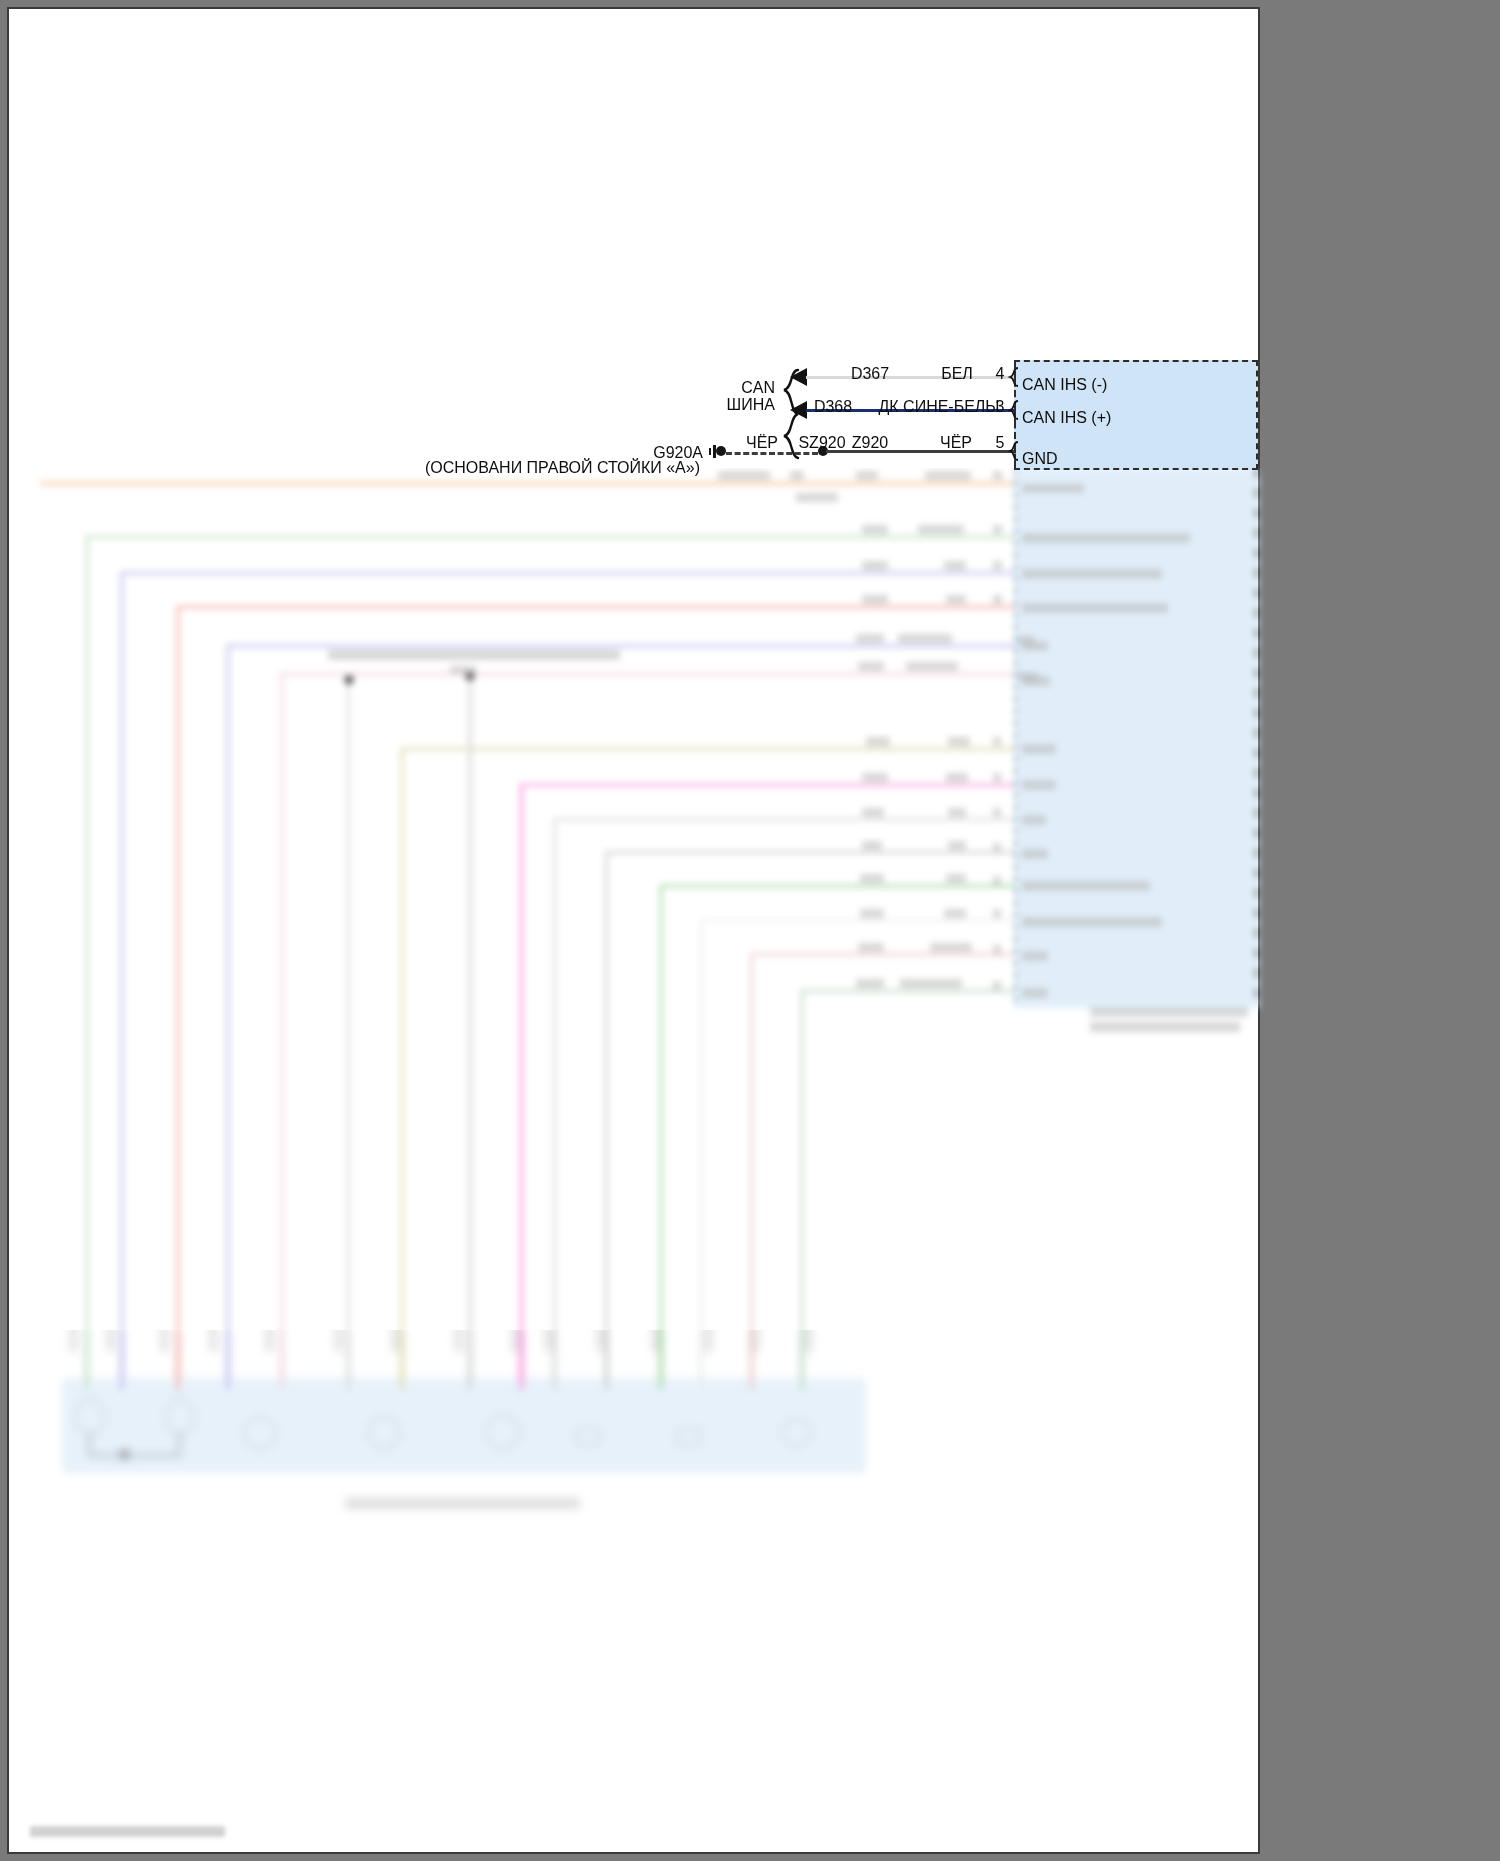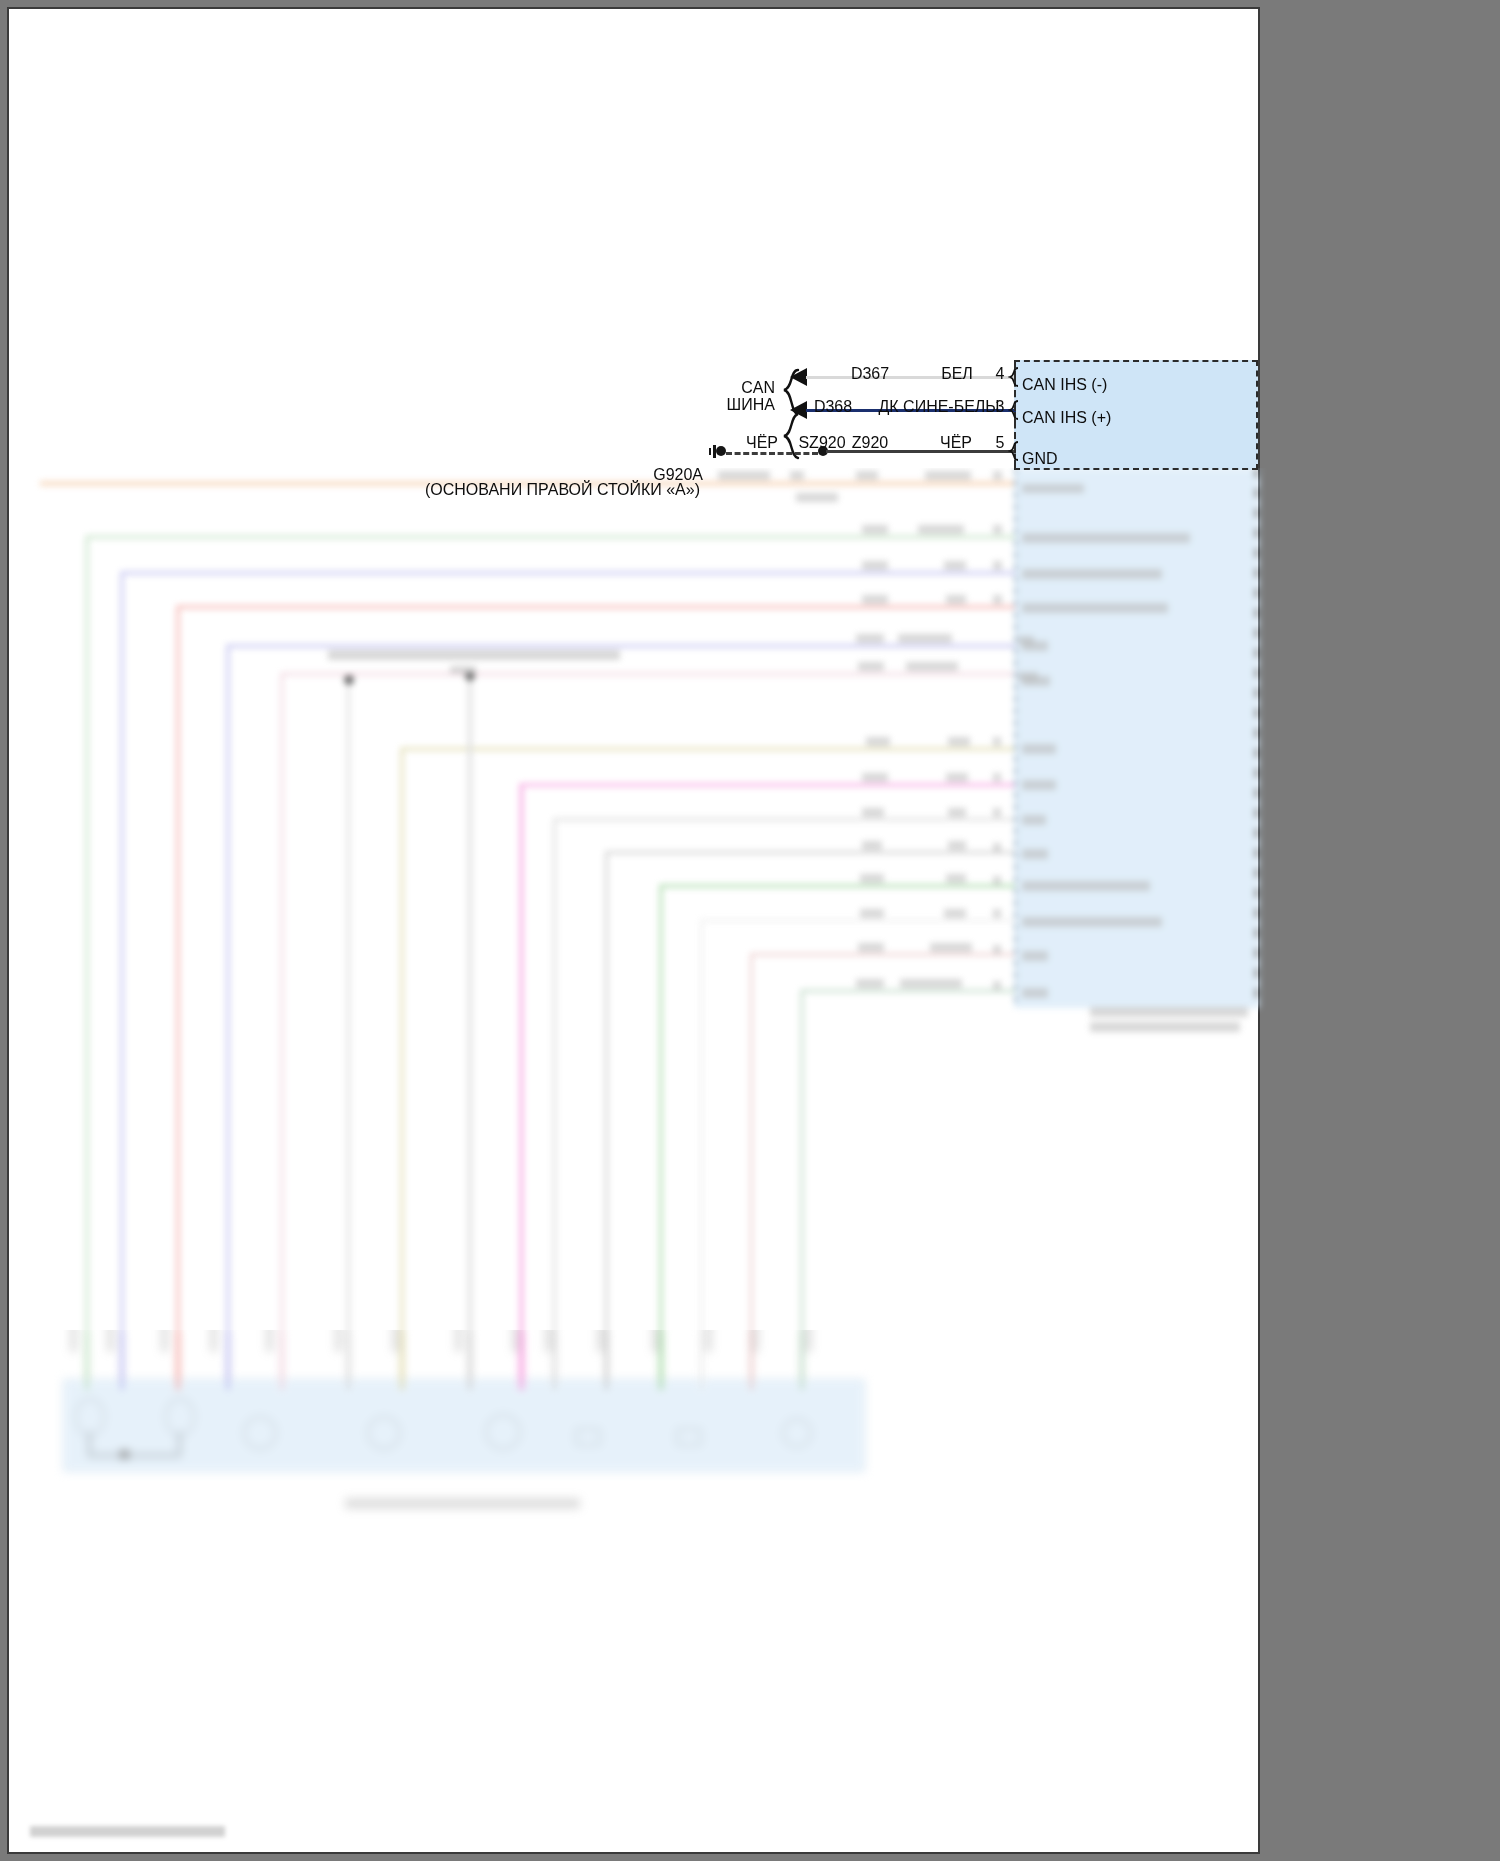--- a/index.html
+++ b/index.html
@@ -40,21 +40,21 @@
     opacity:.5;
     -webkit-clip-path:inset(1330px 0 0 0);
     clip-path:inset(1330px 0 0 0);
   }
 
   
   .wire{position:absolute;background:#555;}
   .hline{height:2px;}
   .lbl{position:absolute;white-space:nowrap;color:#0d0d0d;}
   .lbl.c{transform:translateX(-50%);}
-  .lbl.r{transform:translateX(-100%);margin-top:22px;}
+  .lbl.r{transform:translateX(-100%);}
   .t14{font-size:16px;}
 
   
   .module{
     position:absolute;
     background:#cfe5f7;
     border:2px dashed #2b2b2b;
     box-sizing:border-box;
   }
 

